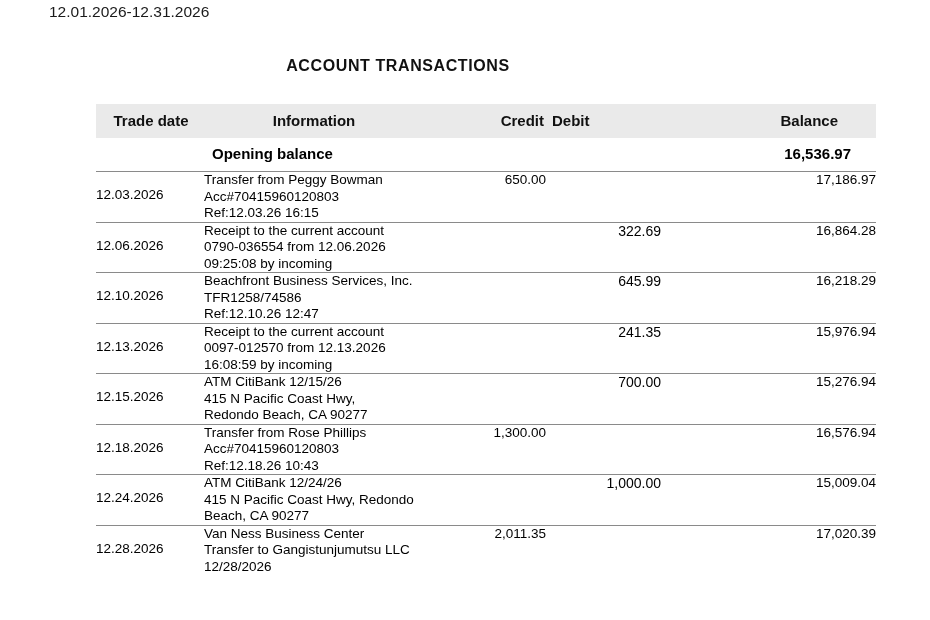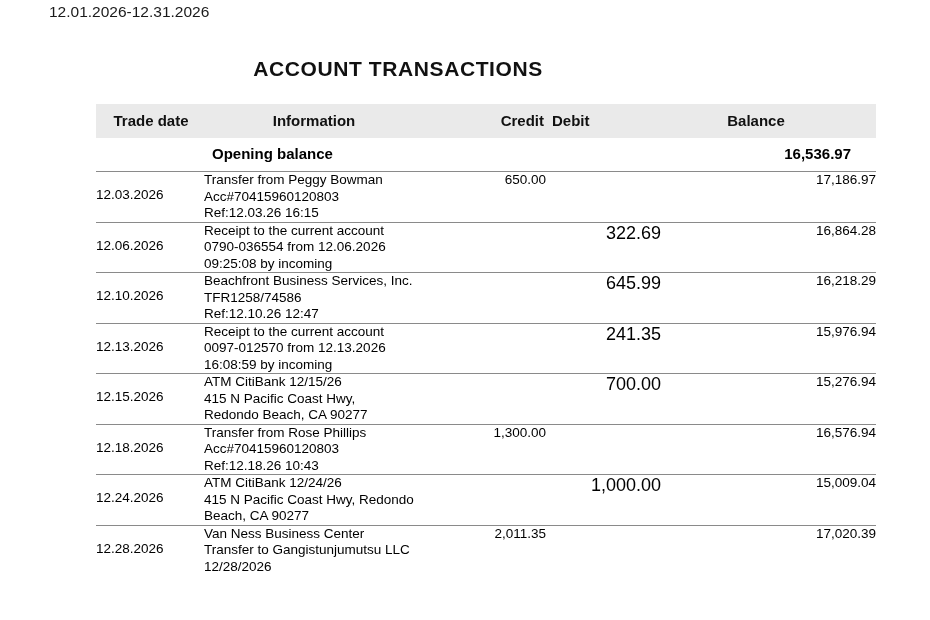--- a/index.html
+++ b/index.html
@@ -27,21 +27,21 @@
     white-space: nowrap;
   }
 
   
   .doc-title {
     position: absolute;
     left: 0;
     top: 57px;
     width: 796px;
     text-align: center;
-    font-size: 21px;
+    font-size: 16px;
     font-weight: bold;
     letter-spacing: 0.6px;
     color: #111111;
   }
 
   
   .table-wrap {
     position: absolute;
     left: 96px;
     top: 104px;
@@ -66,21 +66,21 @@
     font-weight: bold;
     color: #111111;
     padding: 8px 0 9px 0;
     border: none;
     vertical-align: middle;
   }
   th.h-date  { text-align: center; padding-left: 2px; }
   th.h-info  { text-align: center; }
   th.h-cred  { text-align: right; padding-right: 2px; }
   th.h-deb   { text-align: left;  padding-left: 6px; }
-  th.h-bal   { padding-right: 25px; }
+  th.h-bal   { text-align: right; padding-right: 38px; }
 
   
   tr.opening td {
     font-weight: bold;
     font-size: 15px;
     padding: 7px 0 9px 0;
     border: none;
   }
   tr.opening td.ob-label { padding-left: 8px; text-align: left; }
   tr.opening td.ob-bal   { text-align: right; padding-right: 25px; }
@@ -114,21 +114,21 @@
   td.d-info .info-line { display: block; white-space: pre; }
 
   td.d-credit {
     font-size: 13.5px;
     text-align: right;
     padding-top: 4px;
     padding-right: 2px;
     white-space: nowrap;
   }
   td.d-debit {
-    font-size: 18px;
+    font-size: 14px;
     text-align: right;
     padding-top: 4px;
     padding-right: 46px;
     white-space: nowrap;
   }
   td.d-balance {
     font-size: 13.5px;
     text-align: right;
     padding-top: 4px;
     padding-right: 25px;

